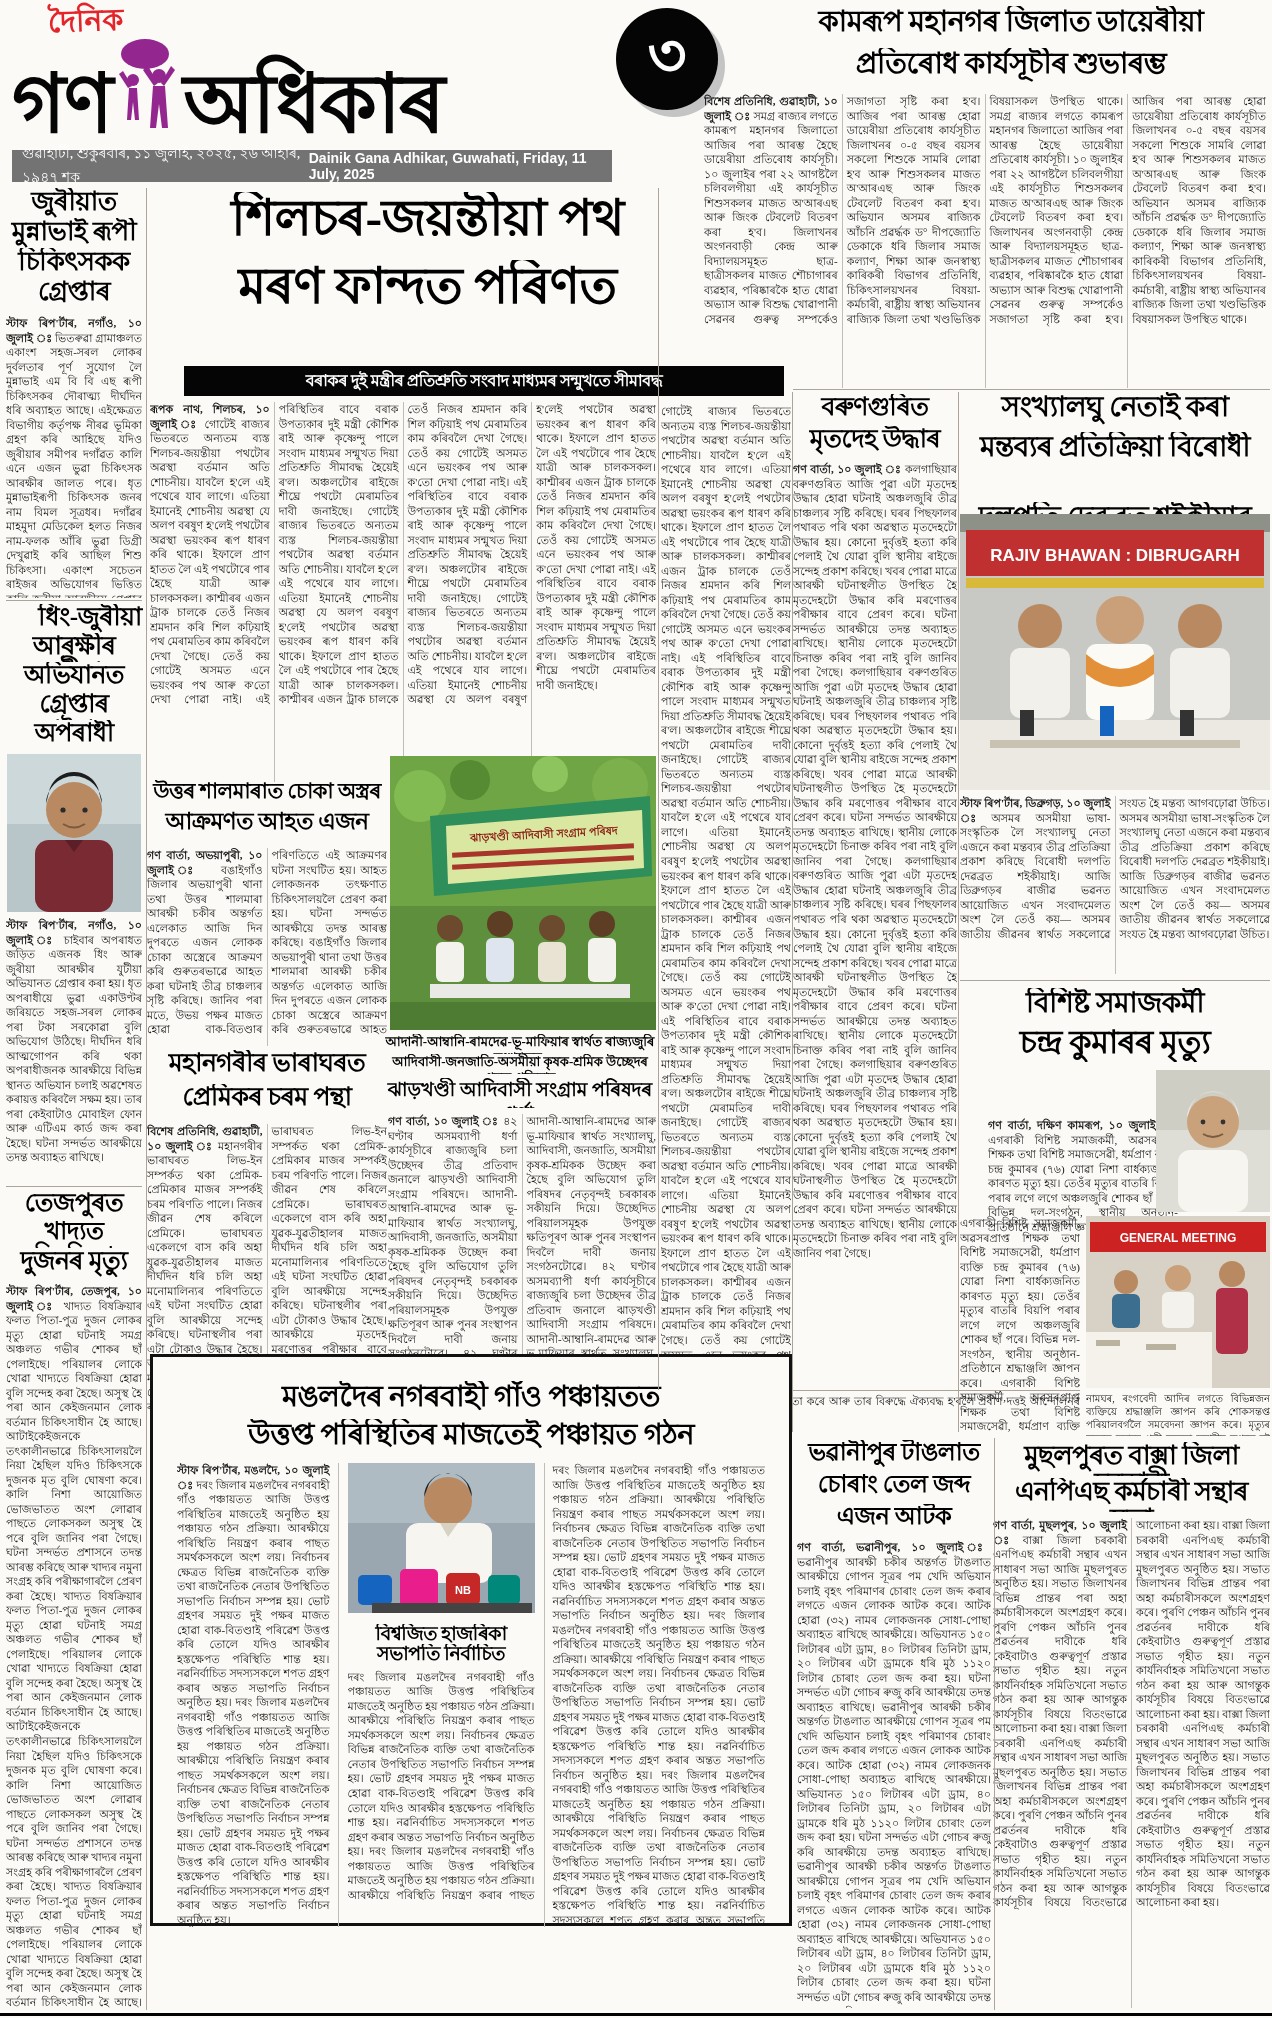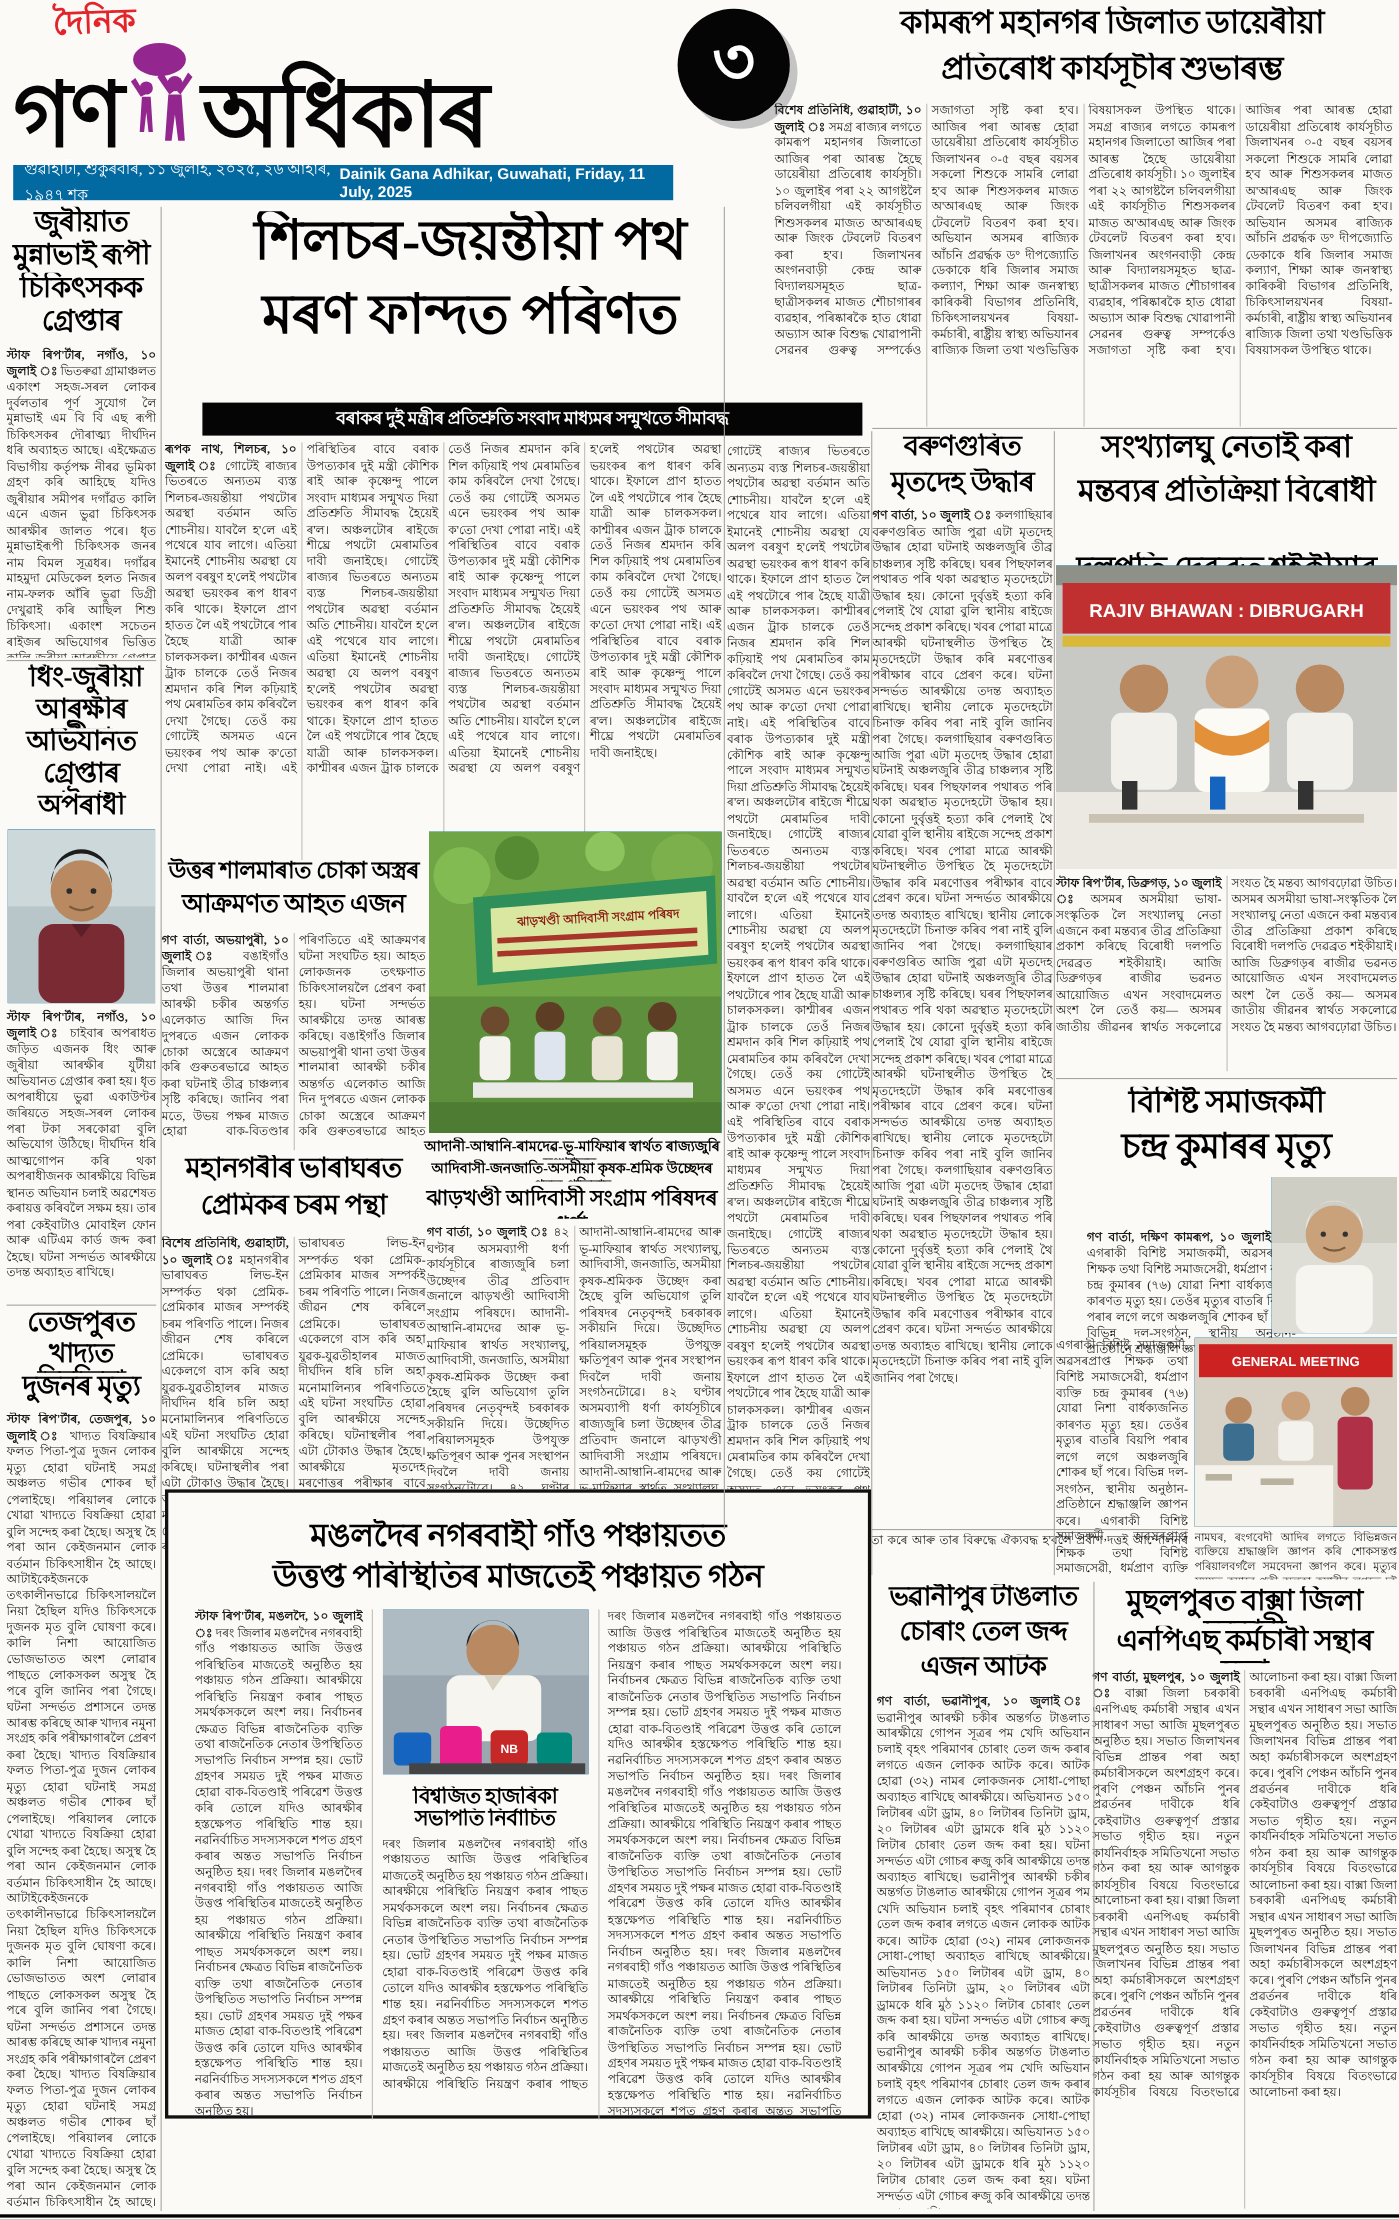--- a/index.html
+++ b/index.html
@@ -6,21 +6,21 @@
   #page{position:relative;width:1272px;height:2018px;margin:0 auto;background:#fbfaf7;
         font-family:"Liberation Serif","DejaVu Serif",serif;color:#161616;overflow:hidden;}
   .abs{position:absolute;}
   .hl{font-weight:bold;text-align:center;line-height:1.05;color:#000;letter-spacing:-0.5px;overflow:hidden;}
   .body-text{font-size:11px;line-height:1.32;text-align:justify;overflow:hidden;color:#181818;}
   .body-text b{white-space:normal;}
   .cols2{column-count:2;column-gap:9px;column-rule:1px solid #c2bdb4;}
   .cols4{column-count:4;column-gap:9px;column-rule:1px solid #c2bdb4;}
   .vrule{width:1px;background:#aaa49b;}
   .hrule{height:1px;background:#aaa49b;}
-  .bar{background:#0369a1;color:#fff;display:flex;align-items:center;justify-content:space-between;
+  .bar{background:#737373;color:#fff;display:flex;align-items:center;justify-content:space-between;
        padding:0 10px;box-sizing:border-box;}
   .bar .as{font-size:14px;}
   .bar .en{font-size:14px;font-weight:bold;font-family:"Liberation Sans","DejaVu Sans",sans-serif;}
   .subbar{background:#050505;color:#fff;font-weight:bold;text-align:center;font-size:16px;
           line-height:30px;letter-spacing:-0.3px;overflow:hidden;}
   .masthead-red{color:#e3252b;font-weight:bold;font-size:30px;line-height:1;}
   .masthead-big{font-weight:bold;font-size:82px;line-height:.95;color:#050505;letter-spacing:-2px;}
   .circle{background:#050505;border-radius:50%;color:#fff;display:flex;align-items:center;justify-content:center;
           font-size:60px;font-weight:bold;box-shadow:7px 7px 0 #c4c4c4;}
   .cap-b{font-weight:bold;text-align:center;line-height:1.25;color:#000;overflow:hidden;}
@@ -264,21 +264,21 @@
   <div class="abs hl" style="left:4px;top:188px;width:140px;height:30px;font-size:26px;">জুৰীয়াত</div>
   <div class="abs hl" style="left:4px;top:218px;width:140px;height:30px;font-size:26px;">মুন্নাভাই ৰূপী</div>
   <div class="abs hl" style="left:4px;top:248px;width:140px;height:30px;font-size:26px;">চিকিৎসকক</div>
   <div class="abs hl" style="left:4px;top:278px;width:140px;height:30px;font-size:26px;">গ্ৰেপ্তাৰ</div>
   <div class="abs body-text" style="left:6px;top:316px;width:136px;height:282px;">
     <b>স্টাফ ৰিপ'ৰ্টাৰ, নগাঁও, ১০ জুলাই ঃ</b>
     <span>ভিতৰুৱা গ্ৰামাঞ্চলত একাংশ সহজ-সৰল লোকৰ দুৰ্বলতাৰ পূৰ্ণ সুযোগ লৈ মুন্নাভাই এম বি বি এছ ৰূপী চিকিৎসকৰ দৌৰাত্ম্য দীৰ্ঘদিন ধৰি অব্যাহত আছে। এইক্ষেত্ৰত বিভাগীয় কৰ্তৃপক্ষ নীৰৱ ভূমিকা গ্ৰহণ কৰি আহিছে যদিও জুৰীয়াৰ সমীপৰ দগাঁৱত কালি এনে এজন ভুৱা চিকিৎসক আৰক্ষীৰ জালত পৰে। ধৃত মুন্নাভাইৰূপী চিকিৎসক জনৰ নাম বিমল সূত্ৰধৰ। দগাঁৱৰ মাহমুদা মেডিকেল হলত নিজৰ নাম-ফলক আঁৰি ভুৱা ডিগ্ৰী দেখুৱাই কৰি আছিল শিশু চিকিৎসা। একাংশ সচেতন ৰাইজৰ অভিযোগৰ ভিত্তিত কালি জুৰীয়া আৰক্ষীয়ে গ্ৰেপ্তাৰ কৰি সূত্ৰধৰক জে'ললৈ প্ৰেৰণ কৰে।</span>
   </div>
 
   <div class="abs hrule" style="left:6px;top:600px;width:136px;"></div>
-  <div class="abs hl" style="left:8px;top:604px;width:140px;height:29px;font-size:25px;">ধিং-জুৰীয়া</div>
+  <div class="abs hl" style="left:20px;top:604px;width:140px;height:29px;font-size:25px;">ধিং-জুৰীয়া</div>
   <div class="abs hl" style="left:4px;top:633px;width:140px;height:29px;font-size:25px;">আৰক্ষীৰ যুটীয়া</div>
   <div class="abs hl" style="left:4px;top:662px;width:140px;height:29px;font-size:25px;">অভিযানত</div>
   <div class="abs hl" style="left:4px;top:691px;width:140px;height:29px;font-size:25px;">গ্ৰেপ্তাৰ চাইবাৰ</div>
   <div class="abs hl" style="left:4px;top:720px;width:140px;height:29px;font-size:25px;">অপৰাধী</div>
   <div class="abs photo" style="left:7px;top:754px;width:134px;height:158px;">
     <svg width="134" height="158" viewBox="0 0 134 158">
       <rect width="134" height="158" fill="#b9c6c9"></rect>
       <rect width="134" height="70" fill="#cdd8da"></rect>
       <circle cx="67" cy="56" r="28" fill="#b98a62"></circle>
       <path d="M39 50 a28 28 0 0 1 56 0 l-4 -16 a26 26 0 0 0 -48 0 Z" fill="#1d1d1d"></path>

